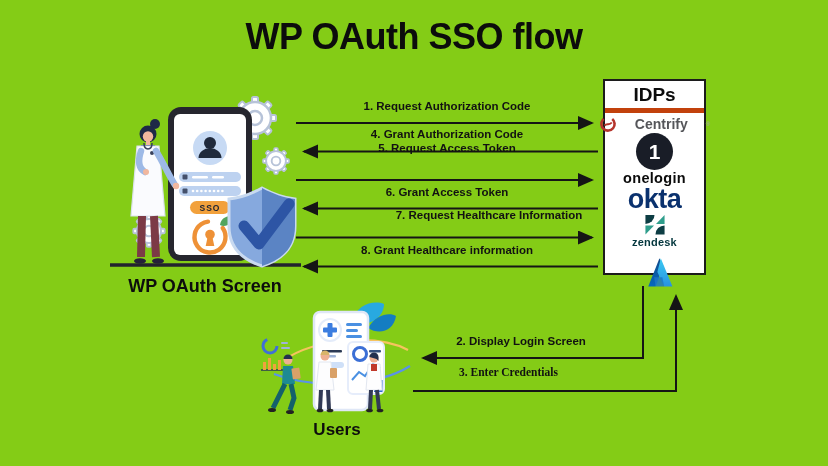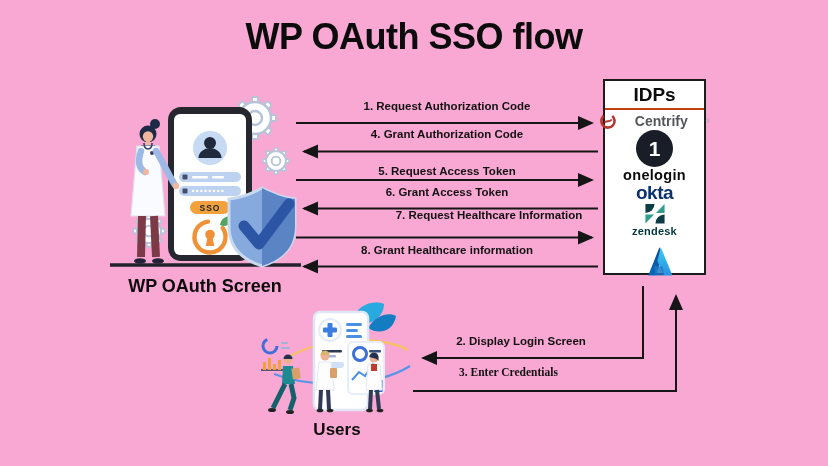--- a/index.html
+++ b/index.html
@@ -1,54 +1,54 @@
 <!DOCTYPE html>
 <html><head>
 <meta charset="utf-8">
 <style>
   html,body{margin:0;padding:0;background:#fff;}
-  .canvas{position:relative;width:828px;height:466px;background:#f9a8d4;overflow:hidden;
+  .canvas{position:relative;width:828px;height:466px;background:#84cc16;overflow:hidden;
           font-family:"Liberation Sans",sans-serif;}
 
   .title{position:absolute;top:16px;left:0;width:100%;text-align:center;
          font-size:36px;font-weight:800;color:#0c0c0c;letter-spacing:-0.5px;}
 
   .illus{position:absolute;}
   .plugin-illus{left:105px;top:88px;width:200px;height:182px;}
   .users-illus{left:256px;top:298px;width:162px;height:122px;}
 
   .plugin-label{position:absolute;left:95px;top:276px;width:220px;text-align:center;
                 font-size:18px;font-weight:800;color:#0d0d0d;}
   .users-label{position:absolute;left:256px;top:420px;width:162px;text-align:center;
                font-size:17px;font-weight:800;color:#0d0d0d;}
 
   .connectors{position:absolute;left:0;top:0;width:828px;height:466px;pointer-events:none;}
 
   .flow-label{position:absolute;left:296px;width:302px;text-align:center;
               font-size:11.5px;font-weight:700;color:#121212;white-space:nowrap;}
-  .fl1{top:84px;margin-top:16px;} .fl4{top:128px;} .fl5{top:165px;}
+  .fl1{top:84px;margin-top:16px;} .fl4{top:128px;} .fl5{top:142px;}
   .fl6{top:186px;} .fl7{top:209px;padding-left:42px;} .fl8{top:244px;}
   .fl2{left:416px;width:210px;top:335px;}
   .fl3{left:416px;width:185px;top:366px;font-family:Liberation Serif, serif;}
 
   .idp-box{position:absolute;left:603px;top:79px;width:103px;height:196px;background:#fff;
            border:2px solid #1c1c1c;box-sizing:border-box;display:flex;flex-direction:column;}
-  .idp-header{height:27px;border-bottom:2px solid #c2410c;display:flex;align-items:center;
+  .idp-header{height:27px;border-bottom:5px solid #c2410c;display:flex;align-items:center;
               justify-content:center;font-size:19px;font-weight:800;color:#0c0c0c;flex:0 0 auto;}
   .idp-body{flex:1;display:flex;flex-direction:column;align-items:center;
             justify-content:space-evenly;padding:2px 0;}
   .centrify-row{display:flex;align-items:center;gap:18px;}
   .centrify-text{font-size:14px;color:#55565a;font-weight:600;}
   .centrify-mark{font-size:6px;color:#a9a9a9;vertical-align:super;}
   .onelogin{display:flex;flex-direction:column;align-items:center;line-height:1;}
   .onelogin-circle{width:37px;height:37px;border-radius:50%;background:#191d27;color:#fff;
                    display:flex;align-items:center;justify-content:center;
                    font-size:21px;font-weight:800;}
   .onelogin-text{font-size:14.5px;font-weight:600;color:#0b0b0b;margin-top:1px;letter-spacing:.3px;}
-  .okta-text{font-size:19px;font-weight:800;color:#0a316e;letter-spacing:-.5px;line-height:1;}
+  .okta-text{font-size:27px;font-weight:800;color:#0a316e;letter-spacing:-.5px;line-height:1;}
   .bottom-row{display:flex;align-items:flex-end;gap:7px;flex-direction:column;}
   .zendesk{display:flex;flex-direction:column;align-items:center;gap:1px;}
   .zendesk-text{font-size:11px;font-weight:700;color:#03363d;letter-spacing:.2px;line-height:1;}
 </style>
 </head>
 <body>
 
 <div class="canvas">
 
   <div class="title">WP OAuth SSO flow</div>

